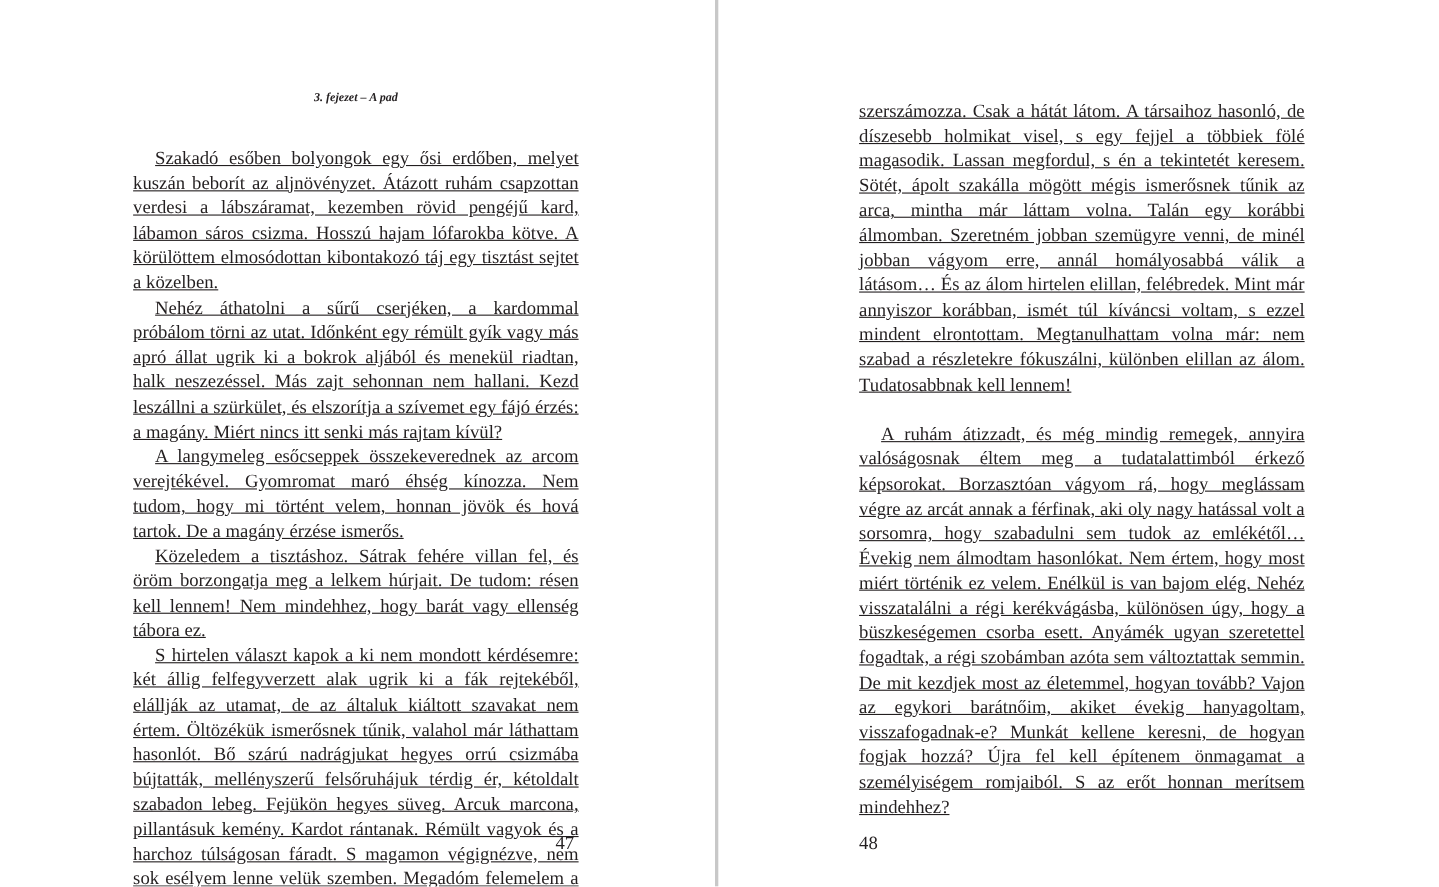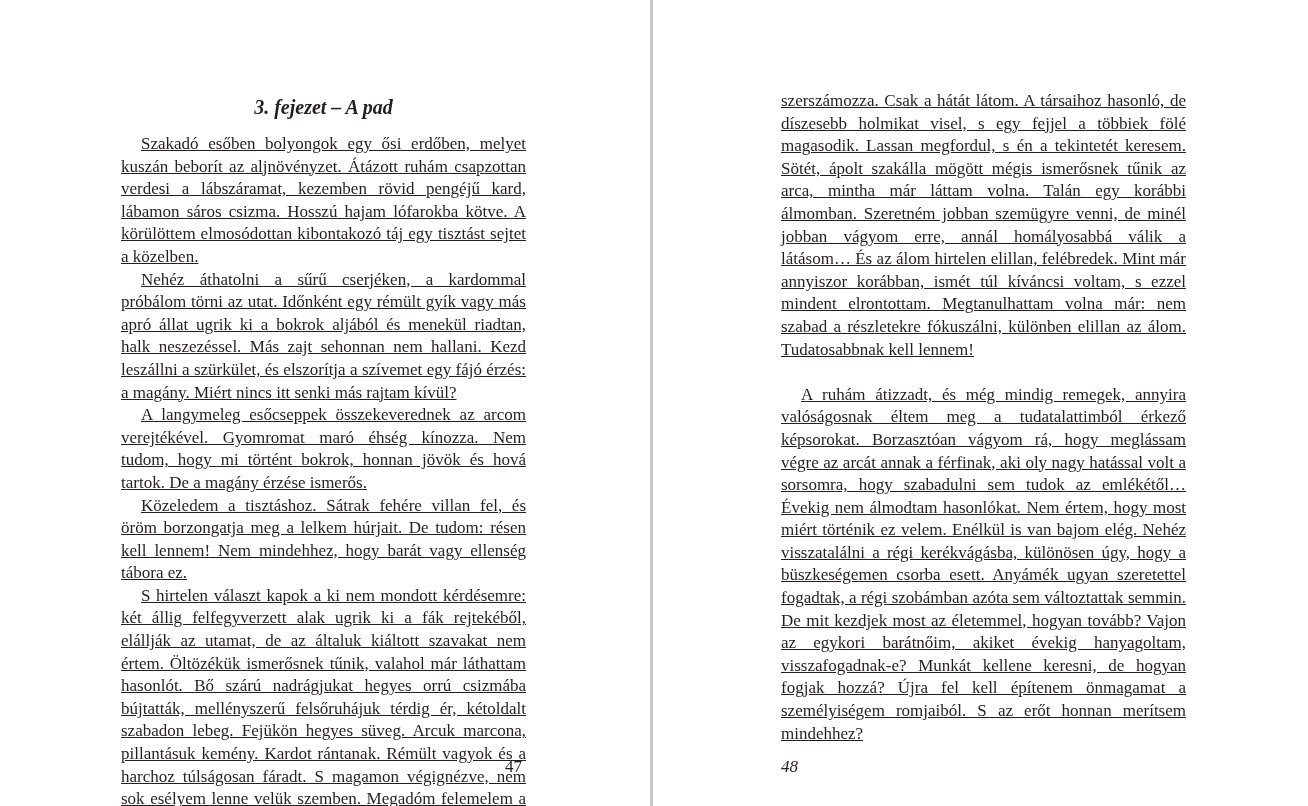--- a/index.html
+++ b/index.html
@@ -44,54 +44,54 @@
       text-align: justify;
       hyphens: manual;
       text-decoration: underline;
     }
     .page-left .textblock { left: 121px; top: 133px; }
     .page-right .textblock { left: 128px; top: 90px; }
 
     .chapter-title {
       position: absolute;
       left: 121px;
-      top: 96px;
+      top: 78px;
       width: 405px;
       text-align: center;
       font-style: italic;
       font-weight: bold;
-      font-size: 20px;
+      font-size: 11px;
       line-height: 22px;
     }
     .para {
       margin: 0;
       text-indent: 20px;
     }
     .para.noindent { text-indent: 0; }
     .para-gap { height: 22.6px; }
     .page-number {
       position: absolute;
       top: 757px;
       font-size: 17px;
       line-height: 20px;
     }
     .page-left .page-number { left: 505px; }
-    .page-right .page-number { left: 128px; font-style: italic; }
+    .page-right .page-number { left: 128px; }
   </style>
 </head>
 <body>
 
 <div class="spread">
 
   <div class="page page-left">
     <div class="chapter-title">3. fejezet – A pad</div>
     <div class="textblock">
       <p class="para">Szakadó esőben bolyongok egy ősi erdőben, melyet kuszán beborít az aljnövényzet. Átázott ruhám csapzottan verdesi a lábszáramat, kezemben rövid pengéjű kard, lábamon sáros csizma. Hosszú hajam lófarokba kötve. A körülöttem elmosódottan kibontakozó táj egy tisztást sejtet a közelben.</p>
       <p class="para">Nehéz áthatolni a sűrű cserjéken, a kardommal próbálom törni az utat. Időnként egy rémült gyík vagy más apró állat ugrik ki a bokrok aljából és menekül riadtan, halk neszezéssel. Más zajt sehonnan nem hallani. Kezd leszállni a szürkület, és elszorítja a szívemet egy fájó érzés: a magány. Miért nincs itt senki más rajtam kívül?</p>
-      <p class="para">A langymeleg esőcseppek összekeverednek az arcom verejtékével. Gyomromat maró éhség kínozza. Nem tudom, hogy mi történt bokrok, honnan jövök és hová tartok. De a magány érzése ismerős.</p>
+      <p class="para">A langymeleg esőcseppek összekeverednek az arcom verejtékével. Gyomromat maró éhség kínozza. Nem tudom, hogy mi történt velem, honnan jövök és hová tartok. De a magány érzése ismerős.</p>
       <p class="para">Közeledem a tisztáshoz. Sátrak fehére villan fel, és öröm borzongatja meg a lelkem húrjait. De tudom: résen kell lennem! Nem mindehhez, hogy barát vagy ellenség tábora ez.</p>
       <p class="para" style="text-align-last: justify;">S hirtelen választ kapok a ki nem mondott kérdésemre: két állig felfegyverzett alak ugrik ki a fák rejtekéből, elállják az utamat, de az általuk kiáltott szavakat nem értem. Öltözékük ismerősnek tűnik, valahol már láthattam hasonlót. Bő szárú nadrágjukat hegyes orrú csizmába bújtatták, mellényszerű felsőruhájuk térdig ér, kétoldalt szabadon lebeg. Fejükön hegyes süveg. Arcuk marcona, pillantásuk kemény. Kardot rántanak. Rémült vagyok és a harchoz túlságosan fáradt. S magamon végignézve, nem sok esélyem lenne velük szemben. Megadóm felemelem a karjaimat, erre durván karon ragadnak, és a legnagyobb sátorhoz hurcolnak, ahol a vezetőjük éppen a lovát</p>
     </div>
     <div class="page-number">47</div>
   </div>
 
   <div class="gutter"></div>
 
   <div class="page page-right">
     <div class="textblock">

